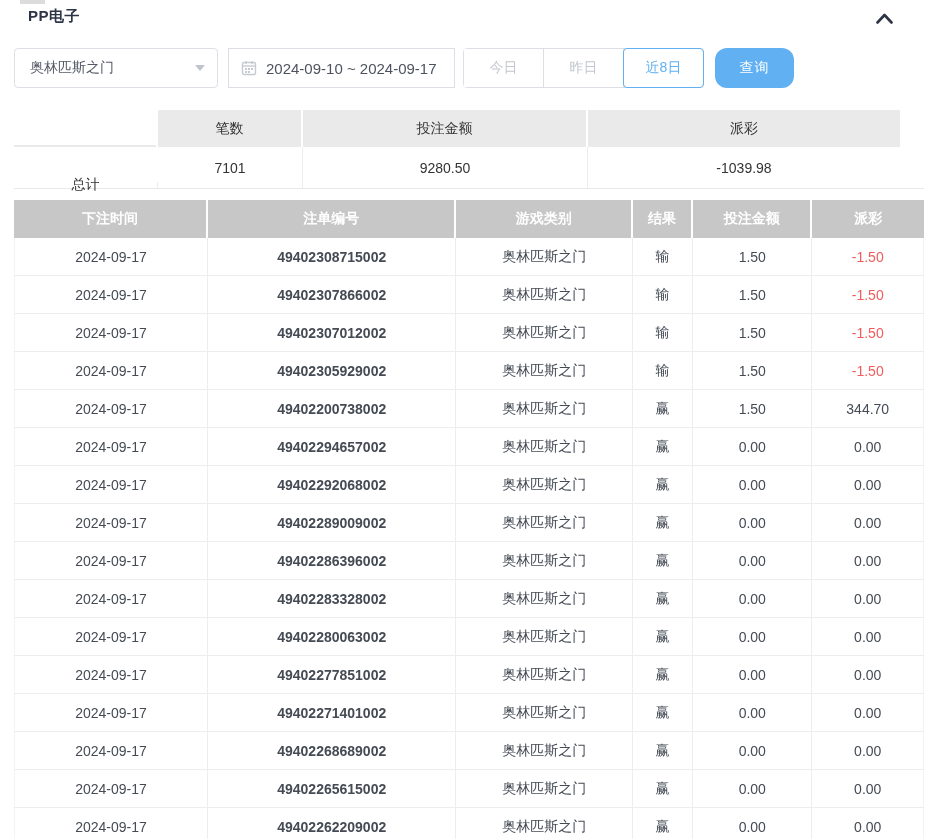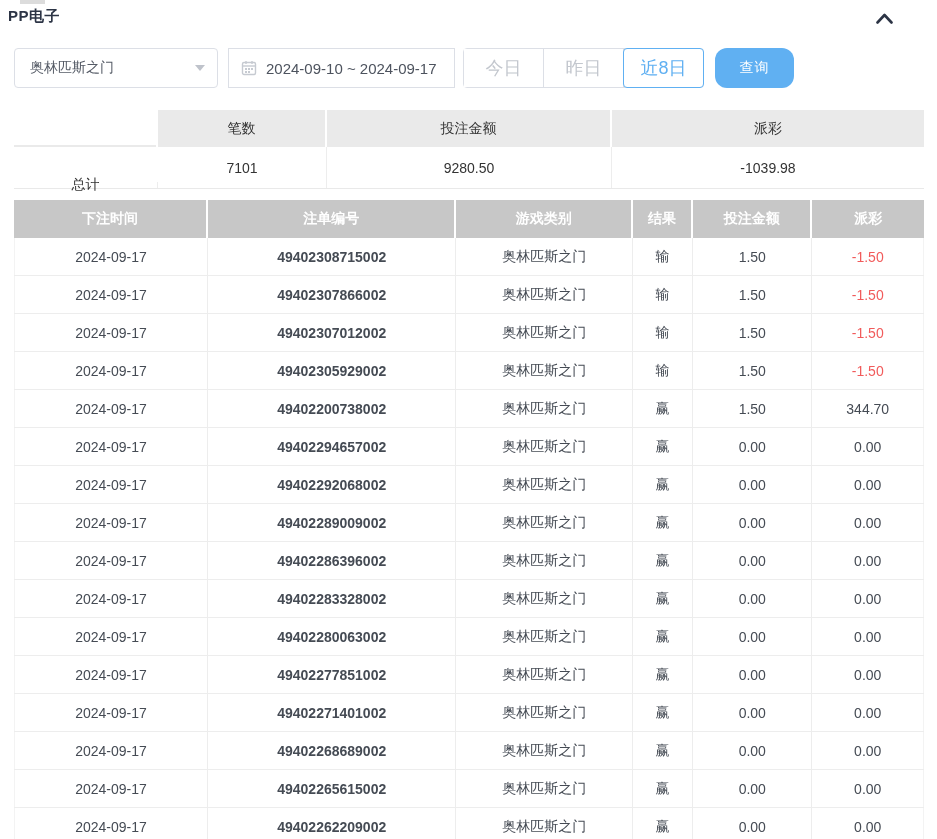--- a/index.html
+++ b/index.html
@@ -10,45 +10,45 @@
     --dark:#2c3445;
     --text:#454b54;
   }
   *{box-sizing:border-box;margin:0;padding:0;}
   html,body{background:#fff;}
   body{font-family:"Liberation Sans","DejaVu Sans",sans-serif;}
   .page{position:relative;width:937px;height:839px;background:#fff;overflow:hidden;}
 
   .top-fragment{position:absolute;left:20px;top:0;width:25px;height:4px;background:#dcdcdc;}
 
-  .page-title{position:absolute;left:8px;top:7px;font-size:15px;font-weight:bold;color:var(--dark);letter-spacing:.5px;}
+  .page-title{position:absolute;left:28px;top:7px;font-size:15px;font-weight:bold;color:var(--dark);letter-spacing:.5px;}
   .collapse-btn{position:absolute;left:872px;top:8px;width:24px;height:20px;display:flex;align-items:center;justify-content:center;cursor:pointer;background:none;border:none;}
 
   
   .filter-bar{position:absolute;left:14px;top:48px;height:40px;display:flex;align-items:stretch;}
   .select-box{width:204px;border:1px solid var(--border);border-radius:4px;background:#fff;display:flex;align-items:center;padding:0 12px 0 15px;cursor:pointer;}
   .select-box .sel-text{flex:1;font-size:14px;color:#555b66;}
   .caret{width:0;height:0;border-left:5px solid transparent;border-right:5px solid transparent;border-top:6px solid #bfc3cb;}
   .date-box{margin-left:10px;width:227px;border:1px solid var(--border);border-radius:0;background:#fff;display:flex;align-items:center;padding:0 10px 0 12px;cursor:pointer;}
   .date-box .date-text{font-size:15px;color:#4d535e;margin-left:9px;white-space:nowrap;}
   .seg-group{margin-left:8px;display:flex;border:1px solid var(--border);border-radius:4px;background:#fff;}
-  .seg{width:80px;display:flex;align-items:center;justify-content:center;font-size:18px;color:#c3c7ce;cursor:pointer;border-right:1px solid var(--border);background:#fff;}
+  .seg{width:80px;display:flex;align-items:center;justify-content:center;font-size:14px;color:#c3c7ce;cursor:pointer;border-right:1px solid var(--border);background:#fff;}
   .seg:last-child{border-right:none;}
   .seg.active{color:var(--accent);border:1px solid var(--accent);border-radius:4px;margin:-1px;width:81px;position:relative;z-index:1;}
   .search-btn{margin-left:11px;width:79px;height:40px;background:var(--accent);color:#fff;font-size:14px;border:none;border-radius:12px;display:flex;align-items:center;justify-content:center;cursor:pointer;letter-spacing:1px;}
 
   
   .summary-table{position:absolute;left:14px;top:110px;width:910px;}
   .summary-head{display:flex;height:37px;}
   .summary-head .cell{background:#eaeaea;display:flex;align-items:center;justify-content:center;font-size:14px;color:#333;border-right:2px solid #fff;}
   .summary-head .cell:last-child{border-right:none;}
   .summary-row{display:flex;height:42px;border-bottom:1px solid #e9e9e9;}
   .summary-row .cell{display:flex;align-items:center;justify-content:center;font-size:14px;color:#333;border-right:1px solid var(--row-border);background:#fff;}
   .summary-row .cell:last-child{border-right:none;}
-  .s0{width:144px;margin-top:35px;} .s1{width:169px;} .s2{width:285px;} .s3{width:312px;}
+  .s0{width:144px;margin-top:35px;} .s1{width:145px;} .s2{width:285px;} .s3{width:312px;}
 
   
   .main-table{position:absolute;left:14px;top:200px;width:910px;}
   .main-head{display:flex;height:38px;}
   .main-head .cell{background:#c7c7c7;display:flex;align-items:center;justify-content:center;font-size:14px;font-weight:bold;color:#fff;border-right:2px solid #fff;}
   .main-head .cell:last-child{border-right:none;}
   .trow{display:flex;height:38px;border-bottom:1px solid var(--row-border);background:#fff;}
   .trow .cell{display:flex;align-items:center;justify-content:center;font-size:14px;color:var(--text);border-right:1px solid var(--row-border);overflow:hidden;white-space:nowrap;}
   .trow .cell:first-child{border-left:1px solid #f3f3f3;}
   .trow .cell:last-child{border-right:1px solid #f3f3f3;}

